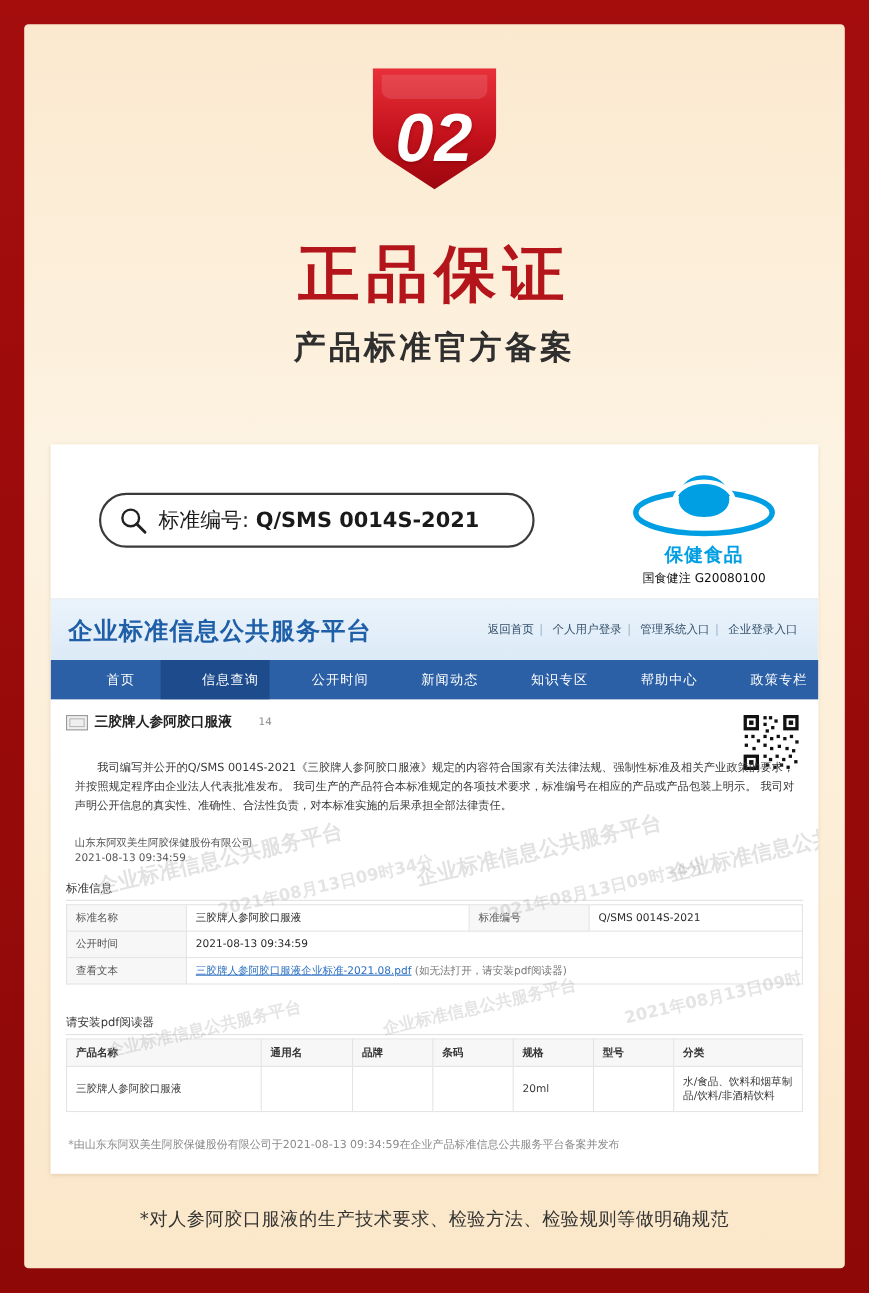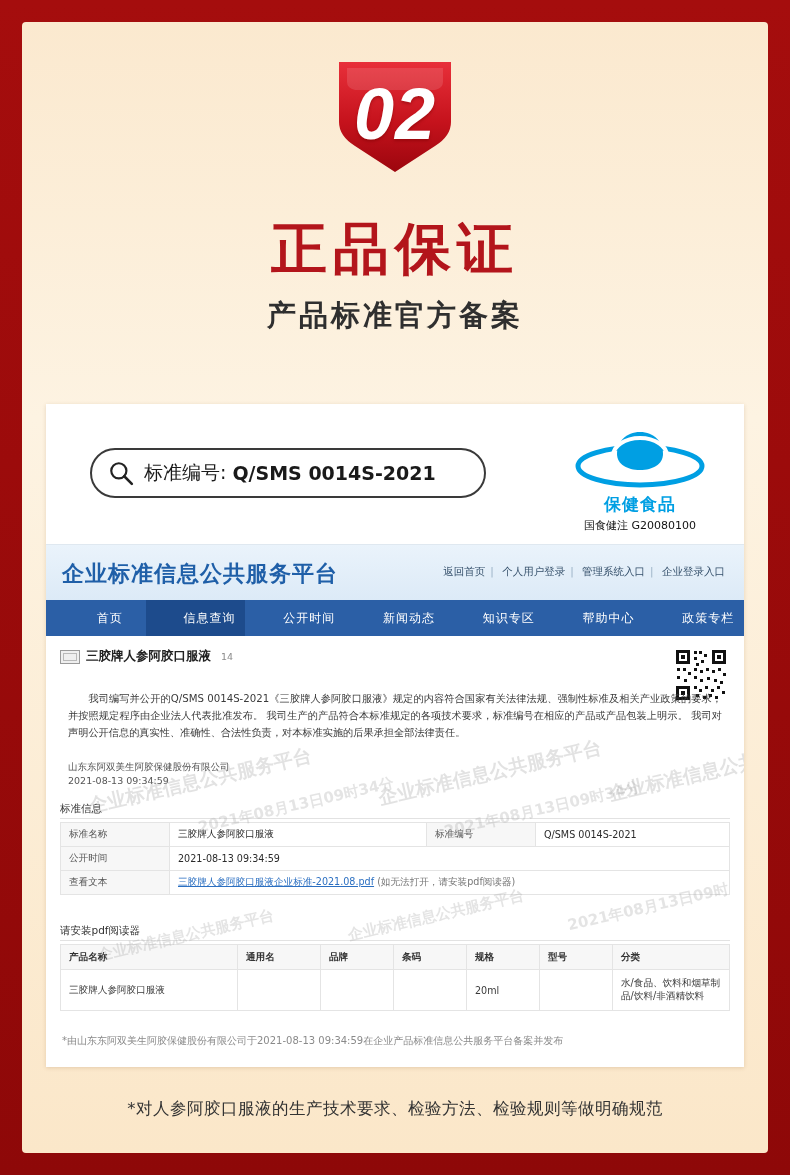--- a/index.html
+++ b/index.html
@@ -36,26 +36,26 @@
     left: 50%;
     top: 62px;
     transform: translateX(-50%);
     width: 128px;
     height: 116px;
     z-index: 5;
   }
   .badge svg { display:block; }
   .badge-num {
     position: absolute;
-    left: 0; top: 4px;
+    left: 0; top: 16px;
     width: 128px;
     height: 96px;
     line-height: 96px;
     text-align: center;
-    font-size: 72px;
+    font-size: 62px;
     font-weight: bold;
     font-style: italic;
     color: #ffffff;
     letter-spacing: 1px;
     text-shadow: 0 2px 3px rgba(120,0,0,0.45);
   }
   .title-main {
     position: absolute;
     left: 0; right: 0;
     top: 212px;
@@ -228,21 +228,21 @@
     position:absolute; left:2px; top:2px; right:2px; bottom:2px;
     border:1px solid #b9b9b9;
   }
   .prod-name {
     font-size: 12.5px;
     color: #222;
     font-weight: bold;
     font-family: "DejaVu Sans", "Liberation Sans", sans-serif;
   }
   .prod-views {
-    margin-left: 10px;
+    margin-left: 24px;
     font-size: 9.5px;
     color: #8b8b8b;
     font-family: "DejaVu Sans", "Liberation Sans", sans-serif;
   }
   .qr {
     position: absolute;
     right: 16px;
     top: 12px;
     width: 54px;
     height: 54px;

